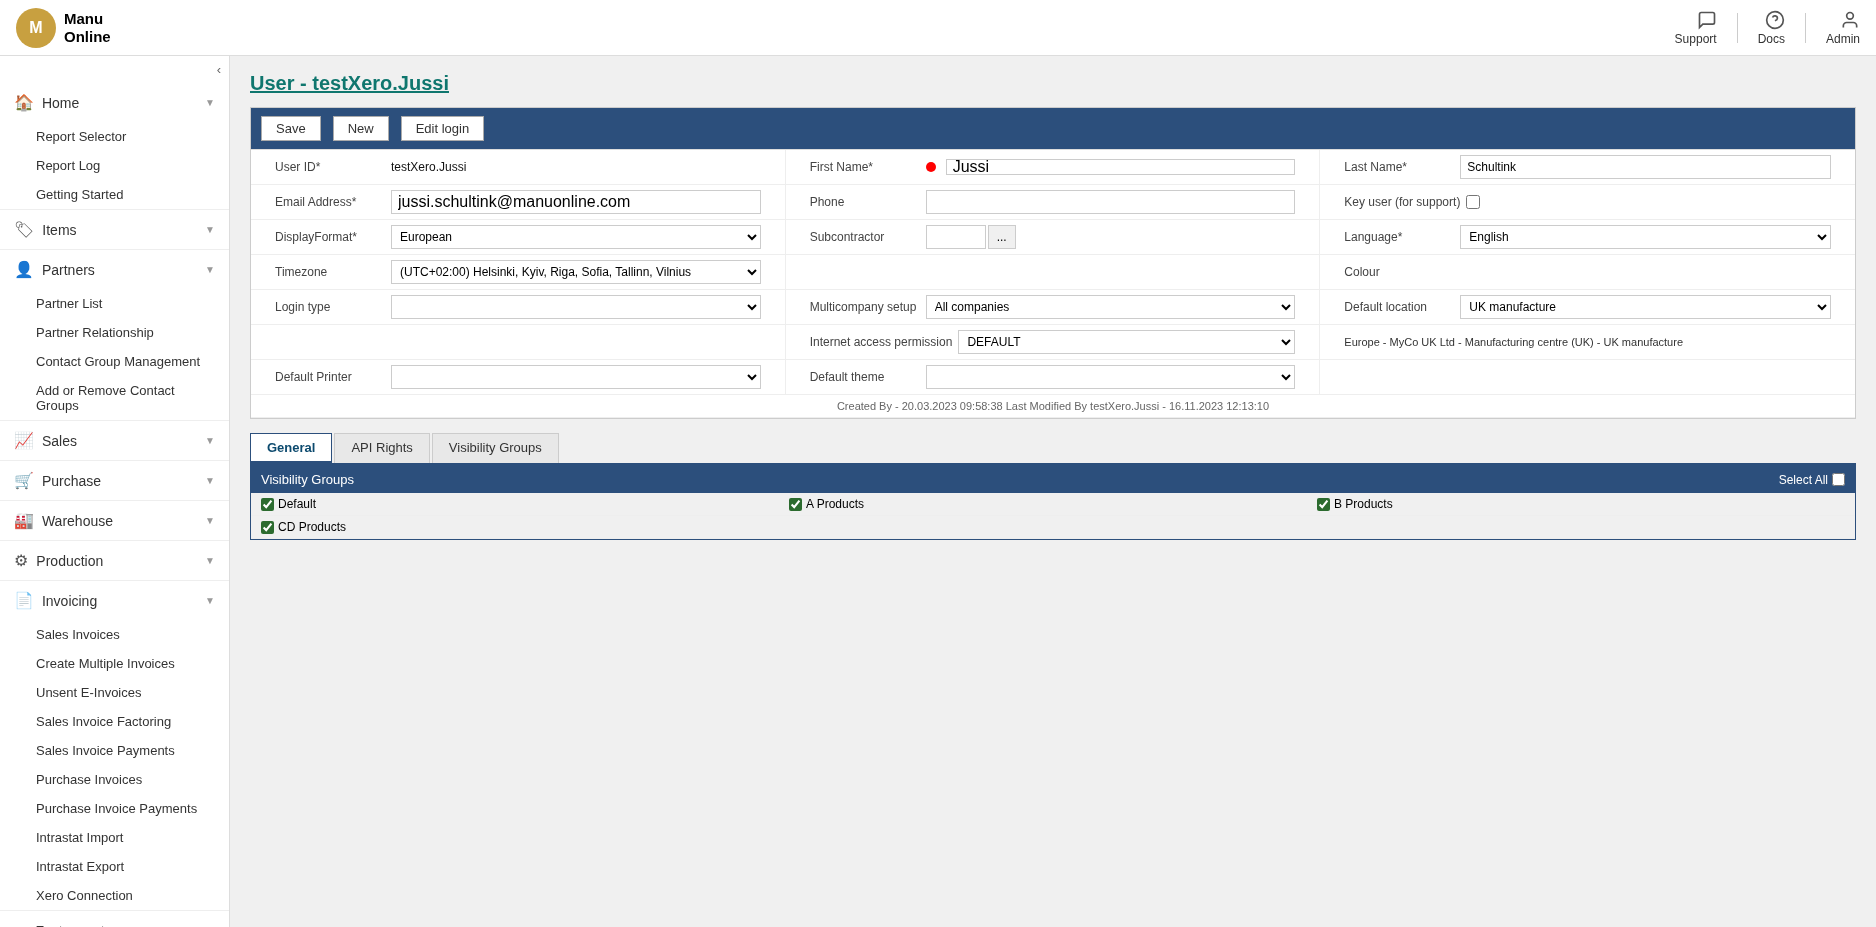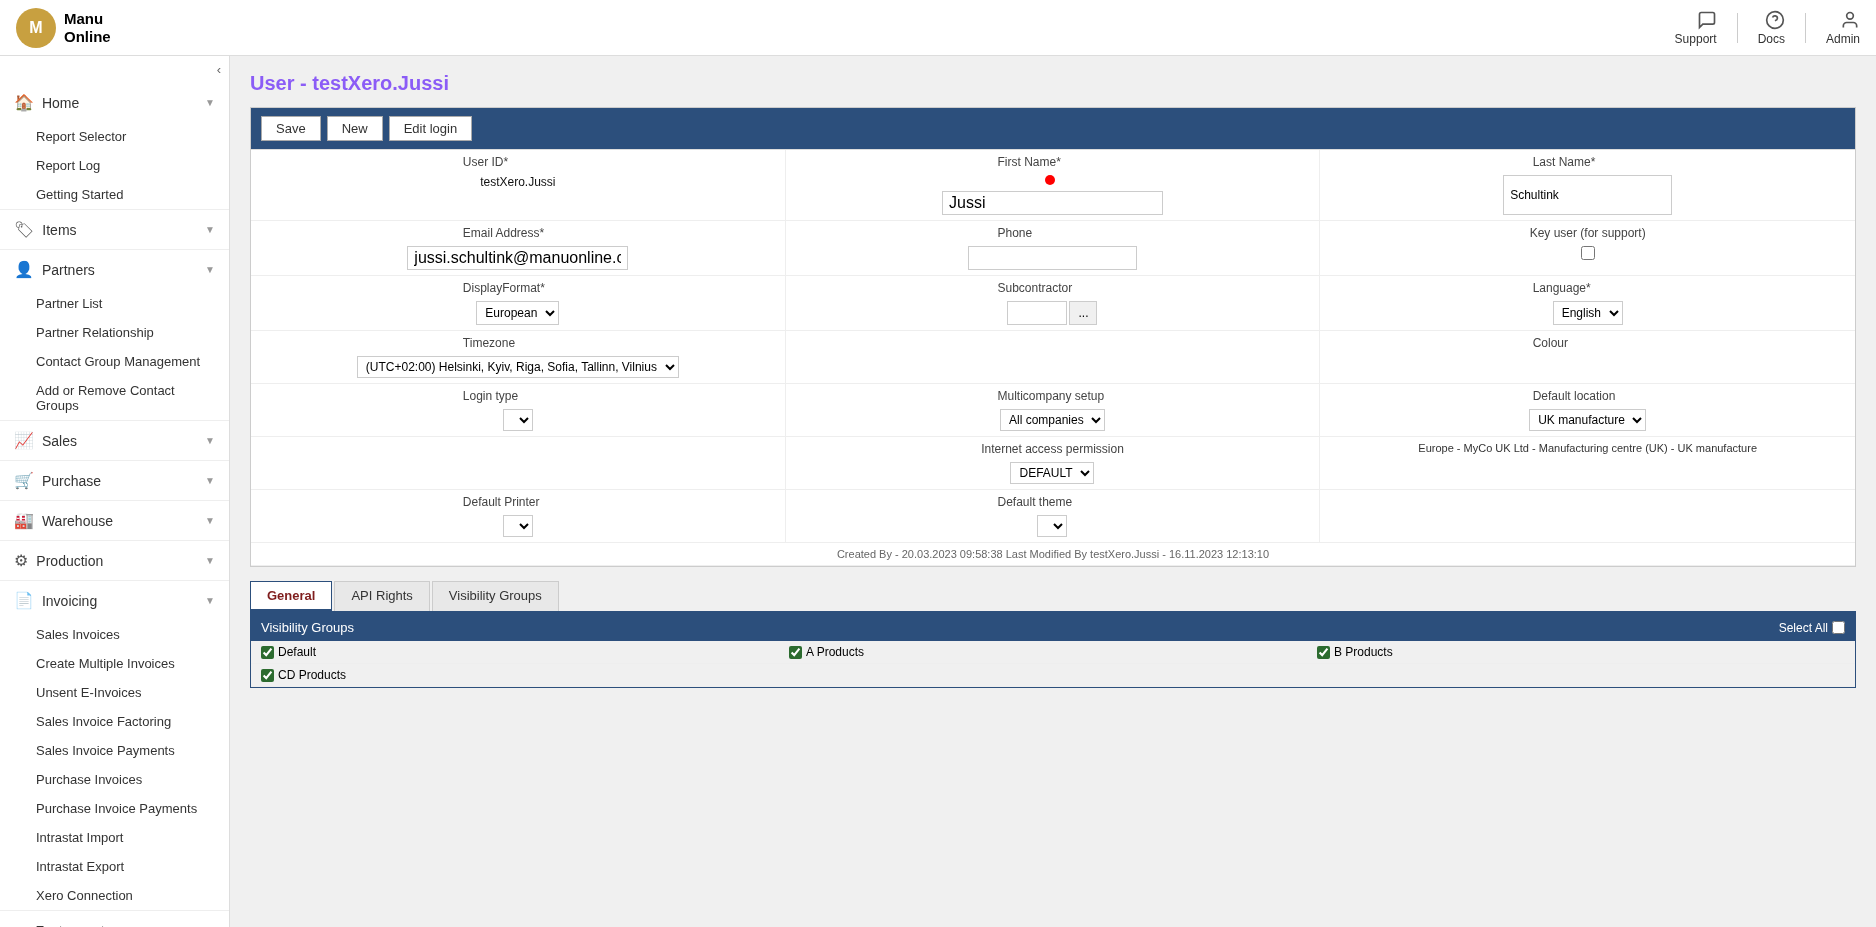--- a/index.html
+++ b/index.html
@@ -79,33 +79,34 @@
     
     .main {
       flex: 1;
       overflow-y: auto;
       padding: 16px 20px;
       background: #f0f0f0;
     }
     .page-title {
       font-size: 20px;
       font-weight: bold;
-      color: #8b5cf6;
+      color: #0f766e;
       margin-bottom: 12px;
+      text-decoration: underline;
     }
 
     
     .form-card {
       background: #fff;
       border: 1px solid #ccc;
     }
     .form-toolbar {
       background: #2c4f7c;
       padding: 8px 10px;
-      display: flex; gap: 6px;
+      display: flex; gap: 12px;
     }
     .toolbar-btn {
       background: #fff;
       border: 1px solid #aaa;
       padding: 4px 14px;
       cursor: pointer;
       font-size: 13px;
       color: #333;
     }
 
@@ -116,21 +117,20 @@
       border-top: 1px solid #ddd;
     }
     .form-cell {
       display: flex;
       align-items: center;
       padding: 5px 24px;
       border-bottom: 1px solid #eee;
       border-right: 1px solid #eee;
       gap: 6px;
       font-size: 12px;
-      flex-direction: column;
     }
     .form-cell:nth-child(3n) { border-right: none; }
     .form-cell-label {
       color: #444;
       white-space: nowrap;
       min-width: 110px;
     }
     .form-cell-value {
       flex: 1;
       color: #111;
@@ -159,21 +159,21 @@
       font-size: 13px;
       color: #333;
       border: 1px solid #ccc;
       border-bottom: none;
       background: #e8e8e8;
       margin-right: 2px;
     }
     .tab.active {
       background: #fff;
       border-bottom: 2px solid #4d7c0f;
-      color: #7f1d1d;
+      color: #0c4a6e;
       font-weight: 600;
       border-color: #2c4f7c;
     }
 
     
     .vg-card {
       border: 1px solid #2c4f7c;
       margin-top: 0;
     }
     .vg-header {

